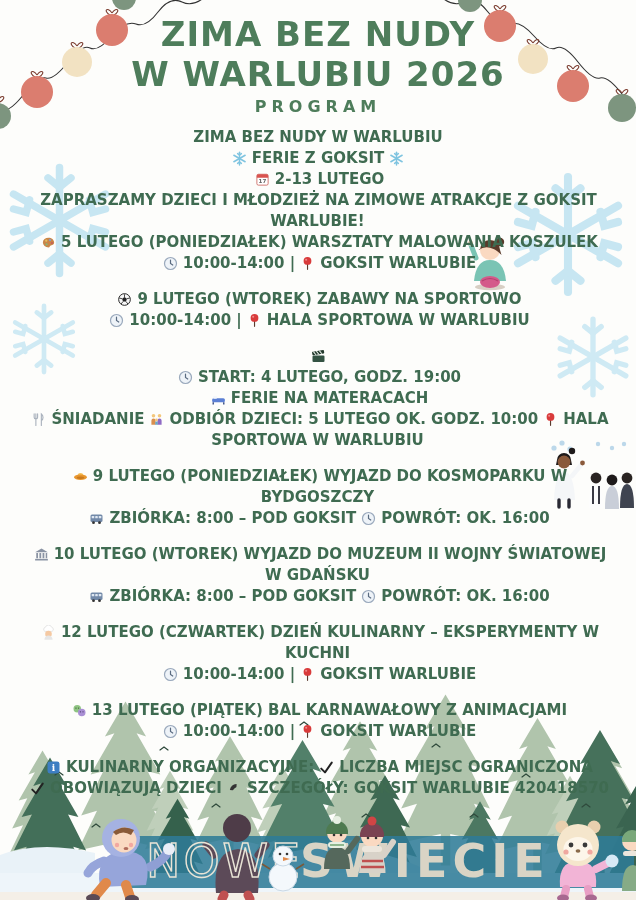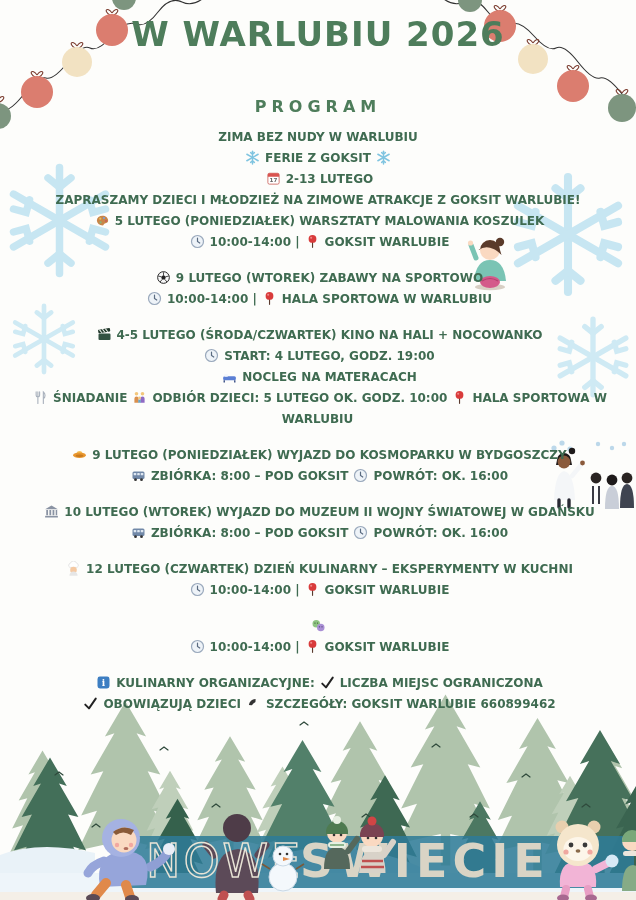--- a/index.html
+++ b/index.html
@@ -3,21 +3,21 @@
 <meta charset="utf-8">
 <style>
   html,body{margin:0;padding:0;background:#888;}
   .poster{position:relative;width:636px;height:900px;background:#fdfdfb;overflow:hidden;
           font-family:"DejaVu Sans","Liberation Sans",sans-serif;margin:0 auto;}
   .title{position:absolute;top:14px;left:0;width:100%;text-align:center;z-index:6;
          color:var(--title-green,#4e7d5b);font-weight:bold;font-size:34px;line-height:40px;letter-spacing:1px;}
   .subtitle{position:absolute;top:97px;left:0;width:100%;text-align:center;z-index:6;
          color:var(--title-green,#4e7d5b);font-weight:bold;font-size:16px;letter-spacing:5px;}
   .program{position:absolute;top:127px;left:25px;width:586px;z-index:6;text-align:center;
-         color:var(--text-green,#3f6b51);font-weight:bold;font-size:12px;}
+         color:var(--text-green,#3f6b51);font-weight:bold;font-size:15px;}
   .block{margin-bottom:15px;}
   .line{line-height:21px;}
   .line span{margin:0 1px;}
   .ic{width:15px;height:15px;display:inline-block;vertical-align:-2.5px;margin:0 4px;}
   .bgflake{position:absolute;z-index:1;color:var(--snowflake-blue,#c7e6f2);}
   .forest{position:absolute;left:0;bottom:0;z-index:2;}
   .illu{position:absolute;z-index:5;}
   .garland{position:absolute;z-index:3;}
 </style>
 </head>
@@ -178,20 +178,21 @@
       <path d="M34 -9 c-5 -6 -9 -1 -2 2 M34 -9 c5 -6 9 -1 2 2 M64 13 c-5 -7 -9 -2 -2 2 M64 13 c5 -7 9 -2 2 2 M97 47 c-5 -7 -9 -2 -2 2 M97 47 c5 -7 9 -2 2 2 M137 73 c-5 -7 -9 -2 -2 2 M137 73 c5 -7 9 -2 2 2 M186 97 c-5 -7 -9 -2 -2 2 M186 97 c5 -7 9 -2 2 2"></path>
     </g>
     <circle cx="34" cy="4" r="12" fill="#7d957f"></circle>
     <circle cx="64" cy="30" r="16" fill="#db7d6f"></circle>
     <circle cx="97" cy="63" r="15" fill="#f2e2c2"></circle>
     <circle cx="137" cy="90" r="16" fill="#db7d6f"></circle>
     <circle cx="186" cy="112" r="14" fill="#7d957f"></circle>
   </svg>
 
   <div class="title">
+    <div>ZIMA BEZ NUDY</div>
     <div>W WARLUBIU 2026</div>
   </div>
   <div class="subtitle">PROGRAM</div>
 
   <div class="program">
       <div class="block">
         <div class="line"><span>ZIMA BEZ NUDY W WARLUBIU</span></div>
         <div class="line"><svg class="ic">
             <use href="#ic-snowflake"></use>
           </svg><span>FERIE Z GOKSIT</span><svg class="ic">
@@ -216,27 +217,27 @@
           </svg><span>9 LUTEGO (WTOREK) ZABAWY NA SPORTOWO</span></div>
         <div class="line"><svg class="ic">
             <use href="#ic-clock"></use>
           </svg><span>10:00-14:00 |</span><svg class="ic">
             <use href="#ic-pin"></use>
           </svg><span>HALA SPORTOWA W WARLUBIU</span></div>
       </div>
       <div class="block">
         <div class="line"><svg class="ic">
             <use href="#ic-clapper"></use>
-          </svg><span>4-5 LUTEGO (ŚRODA/CZWARTEK) KINO NA HALI + NOCOWANKO</span></div>
+          </svg></div>
         <div class="line"><svg class="ic">
             <use href="#ic-clock"></use>
           </svg><span>START: 4 LUTEGO, GODZ. 19:00</span></div>
         <div class="line"><svg class="ic">
             <use href="#ic-bed"></use>
-          </svg><span>NOCLEG NA MATERACACH</span></div>
+          </svg><span>FERIE NA MATERACACH</span></div>
         <div class="line"><svg class="ic">
             <use href="#ic-cutlery"></use>
           </svg><span>ŚNIADANIE</span><svg class="ic">
             <use href="#ic-family"></use>
           </svg><span>ODBIÓR DZIECI: 5 LUTEGO OK. GODZ. 10:00</span><svg class="ic">
             <use href="#ic-pin"></use>
           </svg><span>HALA SPORTOWA W WARLUBIU</span></div>
       </div>
       <div class="block">
         <div class="line"><svg class="ic">
@@ -264,38 +265,38 @@
           </svg><span>12 LUTEGO (CZWARTEK)  DZIEŃ KULINARNY – EKSPERYMENTY W KUCHNI</span></div>
         <div class="line"><svg class="ic">
             <use href="#ic-clock"></use>
           </svg><span>10:00-14:00 |</span><svg class="ic">
             <use href="#ic-pin"></use>
           </svg><span>GOKSIT WARLUBIE</span></div>
       </div>
       <div class="block">
         <div class="line"><svg class="ic">
             <use href="#ic-masks"></use>
-          </svg></div>
+          </svg><span>13 LUTEGO (PIĄTEK)  BAL KARNAWAŁOWY Z ANIMACJAMI</span></div>
         <div class="line"><svg class="ic">
             <use href="#ic-clock"></use>
           </svg><span>10:00-14:00 |</span><svg class="ic">
             <use href="#ic-pin"></use>
           </svg><span>GOKSIT WARLUBIE</span></div>
       </div>
       <div class="block">
         <div class="line"><svg class="ic">
             <use href="#ic-info"></use>
           </svg><span>KULINARNY ORGANIZACYJNE:</span><svg class="ic">
             <use href="#ic-check"></use>
           </svg><span>LICZBA MIEJSC OGRANICZONA</span></div>
         <div class="line"><svg class="ic">
             <use href="#ic-check"></use>
           </svg><span>OBOWIĄZUJĄ DZIECI</span><svg class="ic">
             <use href="#ic-phone"></use>
-          </svg><span>SZCZEGÓŁY: GOKSIT WARLUBIE 660899462</span></div>
+          </svg><span>SZCZEGÓŁY: GOKSIT WARLUBIE 420418570</span></div>
       </div>
     </div>
 
   <svg class="illu" style="left:466px;top:233px" width="48" height="58" viewBox="0 0 48 58">
     <ellipse cx="24" cy="54" rx="15" ry="3.2" fill="#d8cfc4"></ellipse>
     <path d="M10 25 L5 12" stroke="#7ac4b4" stroke-width="5" stroke-linecap="round"></path>
     <circle cx="4.5" cy="10" r="2.6" fill="#fad9c1"></circle>
     <circle cx="24" cy="17" r="10" fill="#fad9c1"></circle>
     <path d="M14 17 a10 10 0 0 1 20 0 l1.5 5 q-5 -5 -8 -6 q-8 -4 -15 1z" fill="#5a3a2a"></path>
     <circle cx="34" cy="9" r="4.2" fill="#5a3a2a"></circle>

